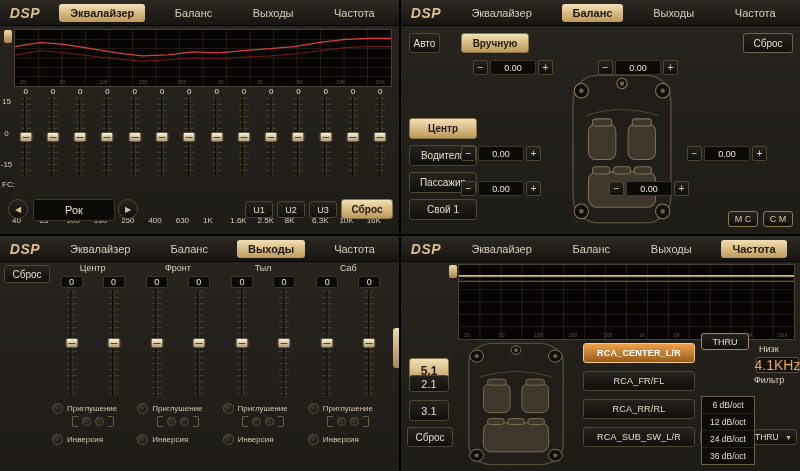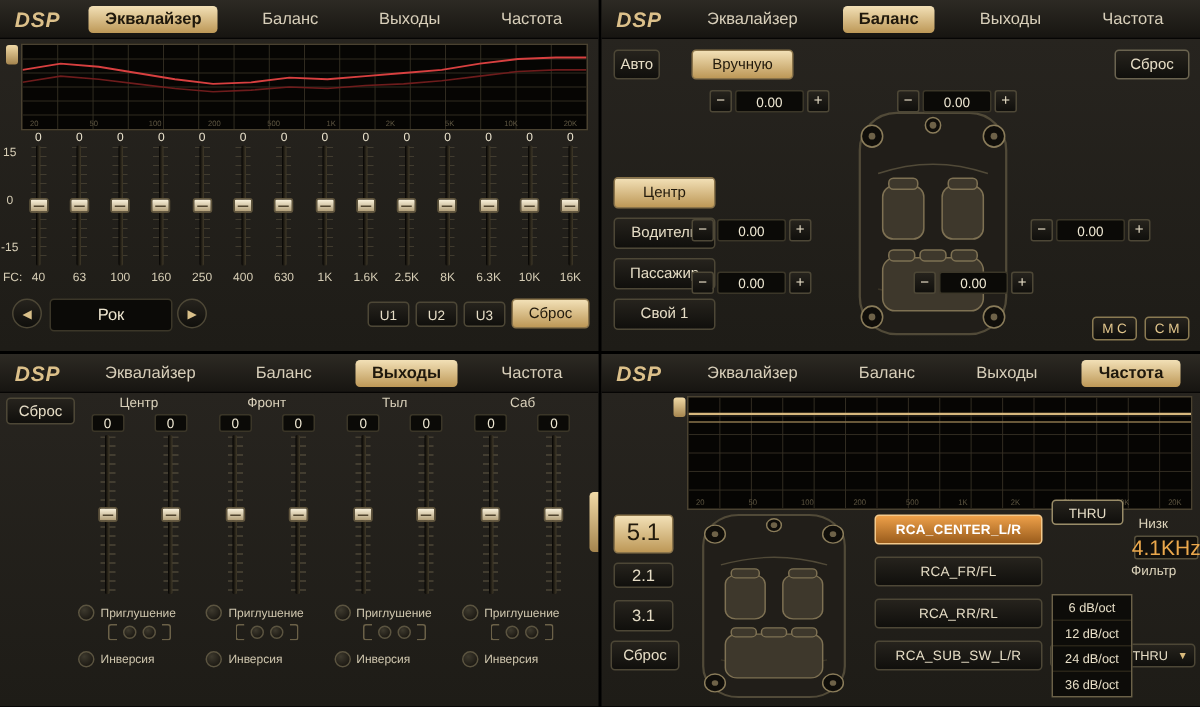--- a/index.html
+++ b/index.html
@@ -4,21 +4,21 @@
 <style>
   html,body{margin:0;padding:0;background:#000;}
   .app{position:relative;width:800px;height:471px;display:grid;grid-template-columns:399px 399px;grid-template-rows:234px 235px;gap:2px;background:#000;font-family:"Liberation Sans",sans-serif;-webkit-font-smoothing:antialiased;}
   .panel{position:relative;background:linear-gradient(180deg,#282520,#1e1c17);overflow:hidden;}
   .hdr{position:absolute;left:0;right:0;top:0;height:25px;display:flex;align-items:center;background:linear-gradient(#2d2a24,#171511);border-bottom:1px solid #060504;}
   .logo{width:50px;text-align:center;color:#dcc08a;font-weight:bold;font-style:italic;font-size:14px;letter-spacing:.5px;}
   .tabs{flex:1;display:flex;justify-content:space-around;align-items:center;padding-right:4px;}
   .tab{font-size:11px;color:#d8cfba;padding:3px 11px;border-radius:3px;white-space:nowrap;cursor:pointer;}
   .tab.active{background:linear-gradient(#f2e0b6,#bd9857);color:#1f180c;font-weight:bold;}
   .btn{position:absolute;background:linear-gradient(#26231d,#100f0c);border:1px solid #4d4736;border-radius:3px;color:#e6ddc6;display:flex;align-items:center;justify-content:center;font-size:10px;cursor:pointer;box-sizing:border-box;}
-  .gold{background:linear-gradient(#f2e0b6,#bd9857)!important;color:#221a0c!important;border-color:#8a744b!important;font-weight:normal;}
+  .gold{background:linear-gradient(#f2e0b6,#bd9857)!important;color:#221a0c!important;border-color:#8a744b!important;font-weight:bold;}
   .vbox{background:#0b0a07;border:1px solid #3b3628;border-radius:2px;color:#efe8d3;display:flex;align-items:center;justify-content:center;box-sizing:border-box;}
   .graph{position:absolute;background:#060503;border:1px solid #4a4231;}
   .graph svg{width:100%;height:100%;display:block;}
   .gtab{position:absolute;width:8px;height:13px;background:linear-gradient(#f0d9a6,#a5854e);border-radius:2px;}
   i{display:block;font-style:normal;}
   .sl{position:relative;width:14px;}
   .sl .ticks{position:absolute;left:2px;right:2px;top:1px;bottom:1px;background:repeating-linear-gradient(to bottom,rgba(145,132,100,.28) 0 1px,transparent 1px 6px);}
   .sl .track{position:absolute;left:50%;width:3px;margin-left:-1.5px;top:0;bottom:0;background:linear-gradient(90deg,#040302,#413a29);border-radius:1px;}
   .sl .knob{position:absolute;left:50%;transform:translateX(-50%);top:50%;margin-top:-5px;width:13px;height:10px;background:linear-gradient(#faf2dc,#b19e77);border:1px solid #60553d;border-radius:2px;box-sizing:border-box;}
   .sl .knob::after{content:"";position:absolute;left:2px;right:2px;top:3.5px;height:1px;background:#51452f;}
@@ -27,21 +27,21 @@
   
   .eq-graph{left:14px;right:7px;top:29px;height:56px;}
   .eq-gtab{left:4px;top:30px;}
   .eq-scale{position:absolute;left:0;top:97px;height:72px;width:13px;display:flex;flex-direction:column;justify-content:space-between;align-items:center;font-size:8px;color:#d6cdb5;z-index:2;}
   .eq-sliders{position:absolute;left:12px;right:5px;top:87px;height:90px;display:flex;}
   .eq-col{flex:1;display:flex;flex-direction:column;align-items:center;min-width:0;}
   .eq-val{height:10px;line-height:10px;font-size:8px;color:#eee6d0;}
   .eq-col .sl{flex:1;}
   .fc-label{position:absolute;left:2px;top:180px;font-size:8px;color:#d6cdb5;}
   .fc-row{position:absolute;left:12px;right:5px;top:180px;display:flex;}
-  .fc-cell{flex:1;text-align:center;font-size:8px;color:#d6cdb5;white-space:nowrap;overflow:visible;}
+  .fc-cell{flex:1;font-size:8px;color:#d6cdb5;white-space:nowrap;overflow:visible;margin-top:36px;}
   .prev{left:8px;top:199px;width:20px;height:20px;border-radius:50%;font-size:8px;color:#d9c08a;}
   .preset{position:absolute;left:33px;top:199px;width:80px;height:20px;background:#0b0a07;border:1px solid #3b3628;border-radius:3px;color:#ece4ce;font-size:11px;display:flex;align-items:center;justify-content:center;}
   .next{left:118px;top:199px;width:20px;height:20px;border-radius:50%;font-size:8px;color:#d9c08a;}
   .u{top:201px;width:28px;height:17px;font-size:9px;}
   .u1{right:126px}.u2{right:94px}.u3{right:62px}
   .eq-reset{right:6px;top:199px;width:52px;height:20px;}
   
   .bal-auto{left:8px;top:33px;width:31px;height:20px;}
   .bal-manual{left:60px;top:33px;width:68px;height:20px;}
   .bal-reset{right:7px;top:33px;width:50px;height:20px;border-color:#6b6450;}
@@ -66,21 +66,21 @@
   .orow{display:flex;align-items:center;gap:4px;margin-top:7px;align-self:flex-start;margin-left:2px;}
   .olabel{font-size:8px;color:#cfc6ae;white-space:nowrap;}
   .olink{display:flex;align-items:center;gap:4px;margin-top:2px;}
   .lbr{width:5px;height:9px;border:1px solid #6b6148;border-right:none;border-radius:2px 0 0 2px;}
   .rbr{width:5px;height:9px;border:1px solid #6b6148;border-left:none;border-radius:0 2px 2px 0;}
   .drawer{position:absolute;right:0;top:92px;width:6px;height:40px;background:linear-gradient(#f0d9a6,#a5854e);border-radius:3px 0 0 3px;}
   
   .fq-graph{left:57px;right:5px;top:28px;height:74px;}
   .fq-gtab{left:48px;top:29px;}
   .cfg{left:8px;width:40px;font-size:11px;}
-  .cfg1{top:107px;height:26px;font-size:16px;}
+  .cfg1{top:122px;height:26px;font-size:12px;}
   .cfg2{top:139px;height:17px;}
   .cfg3{top:164px;height:21px;}
   .fq-reset{left:6px;top:191px;width:46px;height:20px;}
   .fq-car{position:absolute;left:56px;top:103px;width:118px;height:130px;}
   .rca{left:182px;width:112px;height:20px;font-size:9px;letter-spacing:.2px;}
   .rca1{top:107px}.rca2{top:135px}.rca3{top:163px}.rca4{top:191px}
   .rca.active{background:linear-gradient(#eda049,#9a5c1c);border-color:#f3c98c;color:#fff;font-weight:bold;}
   .dd-sel{left:300px;top:97px;width:48px;height:17px;font-size:9px;border-color:#998c68;}
   .dd-list{position:absolute;left:300px;top:116px;width:52px;background:#0d0c09;border:1px solid #6b6148;z-index:3;margin-top:44px;}
   .dd-item{height:16px;display:flex;align-items:center;justify-content:center;font-size:8.5px;color:#e8dfc8;border-bottom:1px solid #292418;cursor:pointer;}

